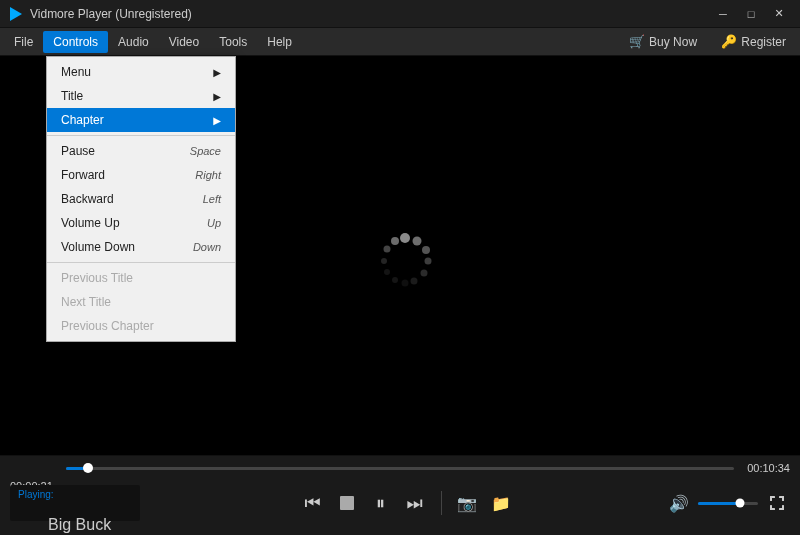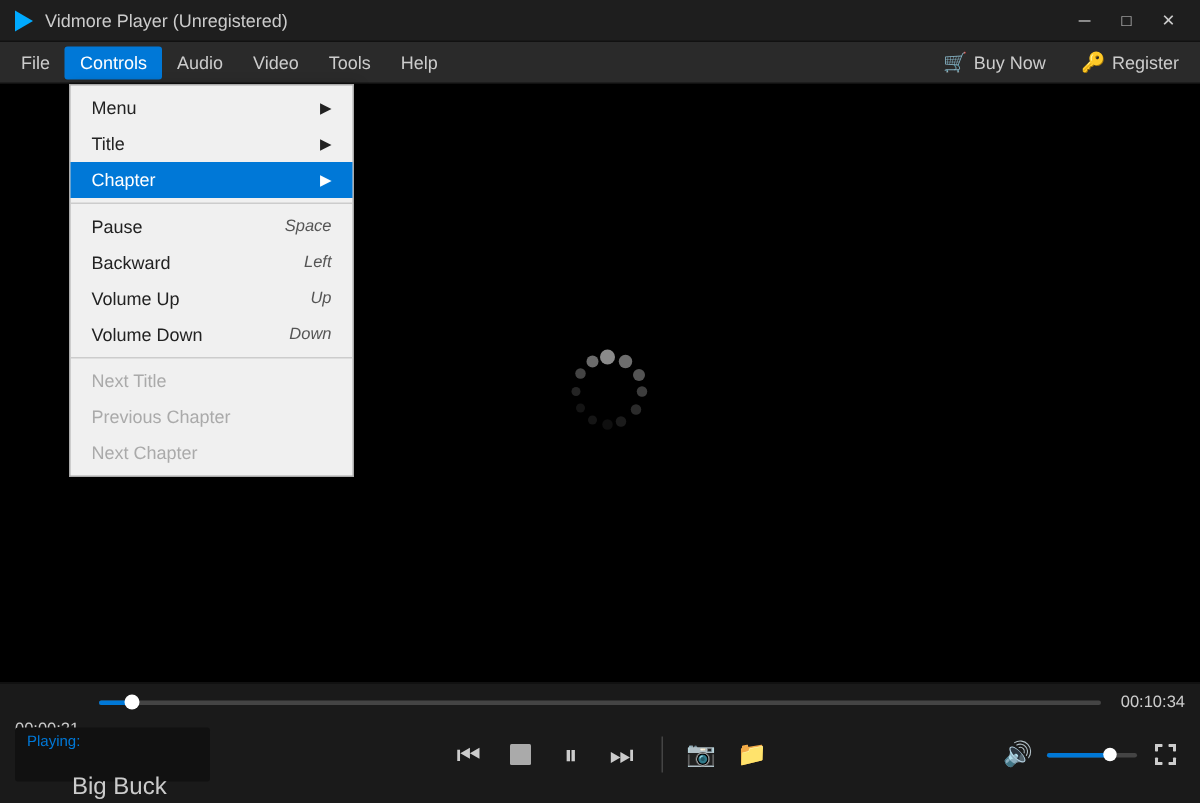--- a/index.html
+++ b/index.html
@@ -322,49 +322,53 @@
     <span class="arrow">▶</span>
   </div>
   <hr class="dd-separator">
 
   <div class="dd-item">
     <span>Pause</span>
     <span class="shortcut">Space</span>
   </div>
 
 
+  <div class="dd-item">
+    <span>Forward</span>
+    <span class="shortcut">Right</span>
+  </div>
 
   <div class="dd-item">
     <span>Backward</span>
     <span class="shortcut">Left</span>
   </div>
 
   <div class="dd-item">
     <span>Volume Up</span>
     <span class="shortcut">Up</span>
   </div>
 
   <div class="dd-item">
     <span>Volume Down</span>
     <span class="shortcut">Down</span>
   </div>
   <hr class="dd-separator">
 
+  <div class="dd-item disabled">
+    <span>Previous Title</span>
+  </div>
 
   <div class="dd-item disabled">
     <span>Next Title</span>
   </div>
 
   <div class="dd-item disabled">
     <span>Previous Chapter</span>
   </div>
 
-  <div class="dd-item disabled">
-    <span>Next Chapter</span>
-  </div>
 </div>
 
 <div id="video-area">
 
   <div id="spinner">
     <svg width="70" height="70" viewBox="0 0 70 70">
       <circle cx="35" cy="12" r="5" fill="#999" opacity="0.9"></circle>
       <circle cx="47" cy="15" r="4.5" fill="#888" opacity="0.8"></circle>
       <circle cx="56" cy="24" r="4" fill="#777" opacity="0.7"></circle>
       <circle cx="58" cy="35" r="3.5" fill="#666" opacity="0.6"></circle>

